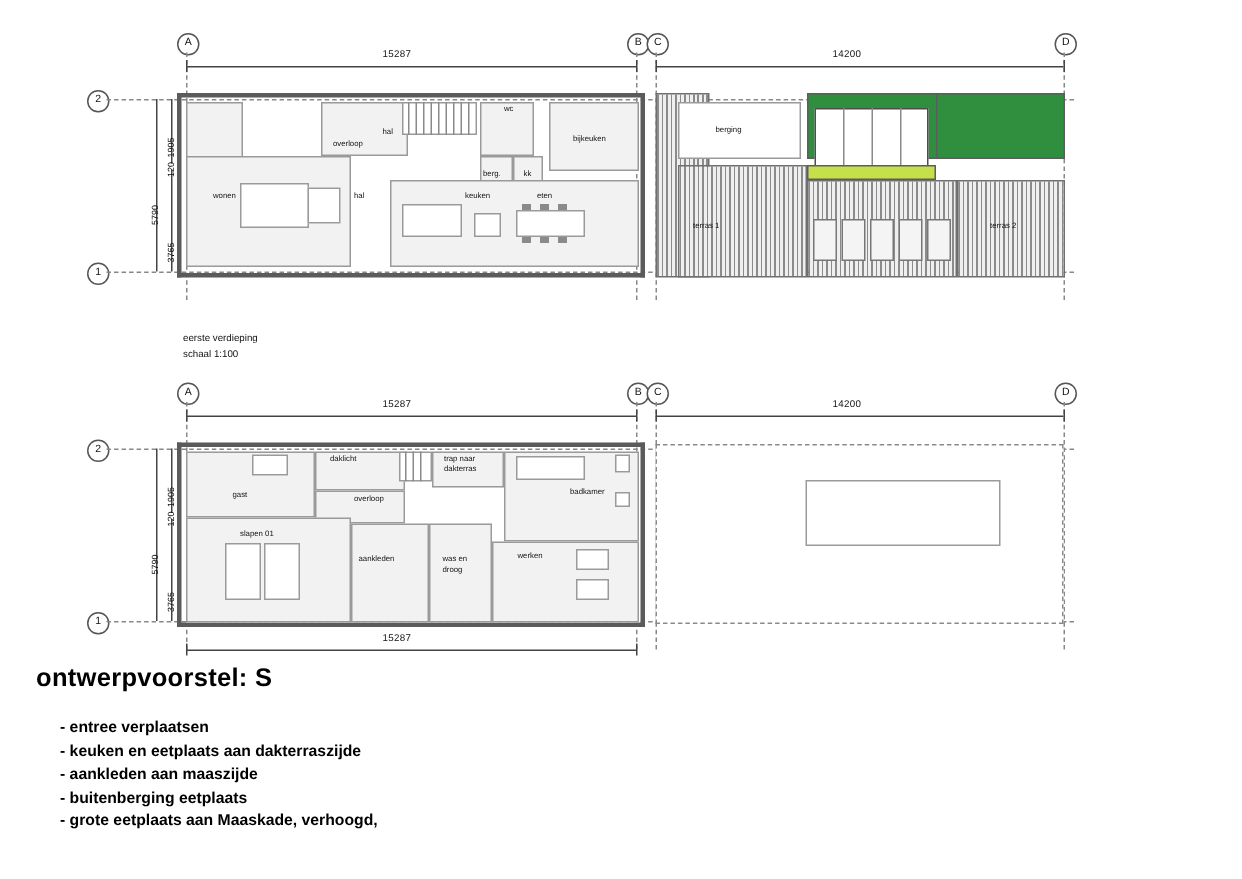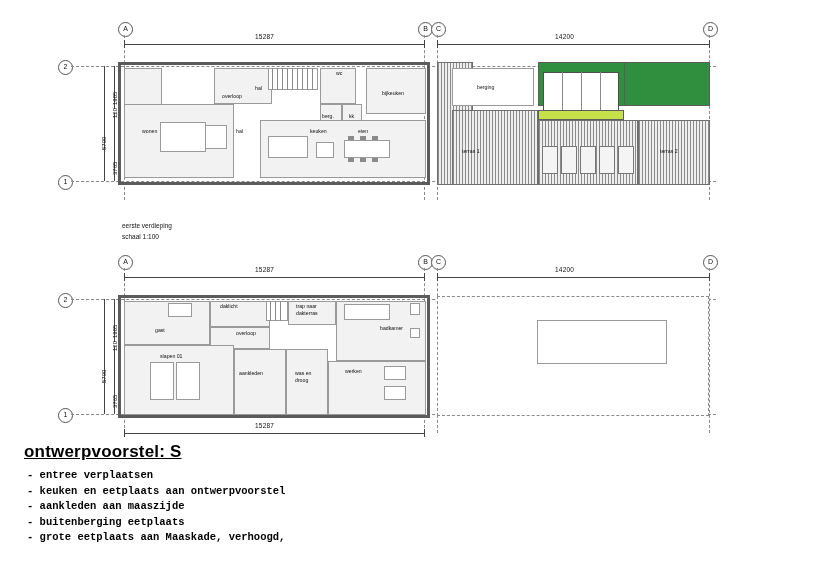--- a/index.html
+++ b/index.html
@@ -35,22 +35,22 @@
     border:1px solid #6f6f6f;box-sizing:border-box;
   }
   .green{position:absolute;background:#2f8f3e;border:1px solid #5d5d5d;box-sizing:border-box;}
   .lgreen{position:absolute;background:#c6e04a;border:1px solid #5d5d5d;box-sizing:border-box;}
   .glass{position:absolute;background:#ffffff;border:1px solid #4d4d4d;box-sizing:border-box;}
   .slat{position:absolute;background:#f4f4f4;border:1px solid #777;box-sizing:border-box;}
   .thinline{position:absolute;background:#8a8a8a;}
 
   
   #caption{position:absolute;left:24px;top:442px;width:430px;}
-  #caption .title{font-size:17px;font-weight:bold;letter-spacing:.2px;margin:0 0 6px 0;text-decoration:underline;}
-  #caption ul{list-style:none;margin:3px;padding:0;font-family:Liberation Mono, monospace;}
+  #caption .title{font-size:17px;font-weight:bold;letter-spacing:.2px;margin:0 0 6px 0;}
+  #caption ul{list-style:none;margin:16px;padding:0;}
   #caption li{font-size:10.5px;font-weight:bold;line-height:15.5px;}
 
   .subcap{position:absolute;font-size:6.5px;color:#111;}
 </style>
 </head>
 <body>
 
 <div id="sheet">
 
   <div class="gridbub" style="left:118px;top:22px;">A</div>
@@ -248,20 +248,20 @@
 
   <div class="dim-line" style="left:124px;top:433px;width:300px;"></div>
   <div class="tick" style="left:124px;top:429px;height:8px;"></div>
   <div class="tick" style="left:424px;top:429px;height:8px;"></div>
   <div class="dimtext" style="left:255px;top:422px;">15287</div>
 
   <div id="caption">
     <div class="title">ontwerpvoorstel: S</div>
     <ul>
       <li>- entree verplaatsen</li>
-      <li>- keuken en eetplaats aan ontwerpvoorstel</li>
+      <li>- keuken en eetplaats aan dakterraszijde</li>
       <li>- aankleden aan maaszijde</li>
       <li>- buitenberging eetplaats</li>
       <li>- grote eetplaats aan Maaskade, verhoogd,</li>
     </ul>
   </div>
 
 </div>
 
 </body></html>

